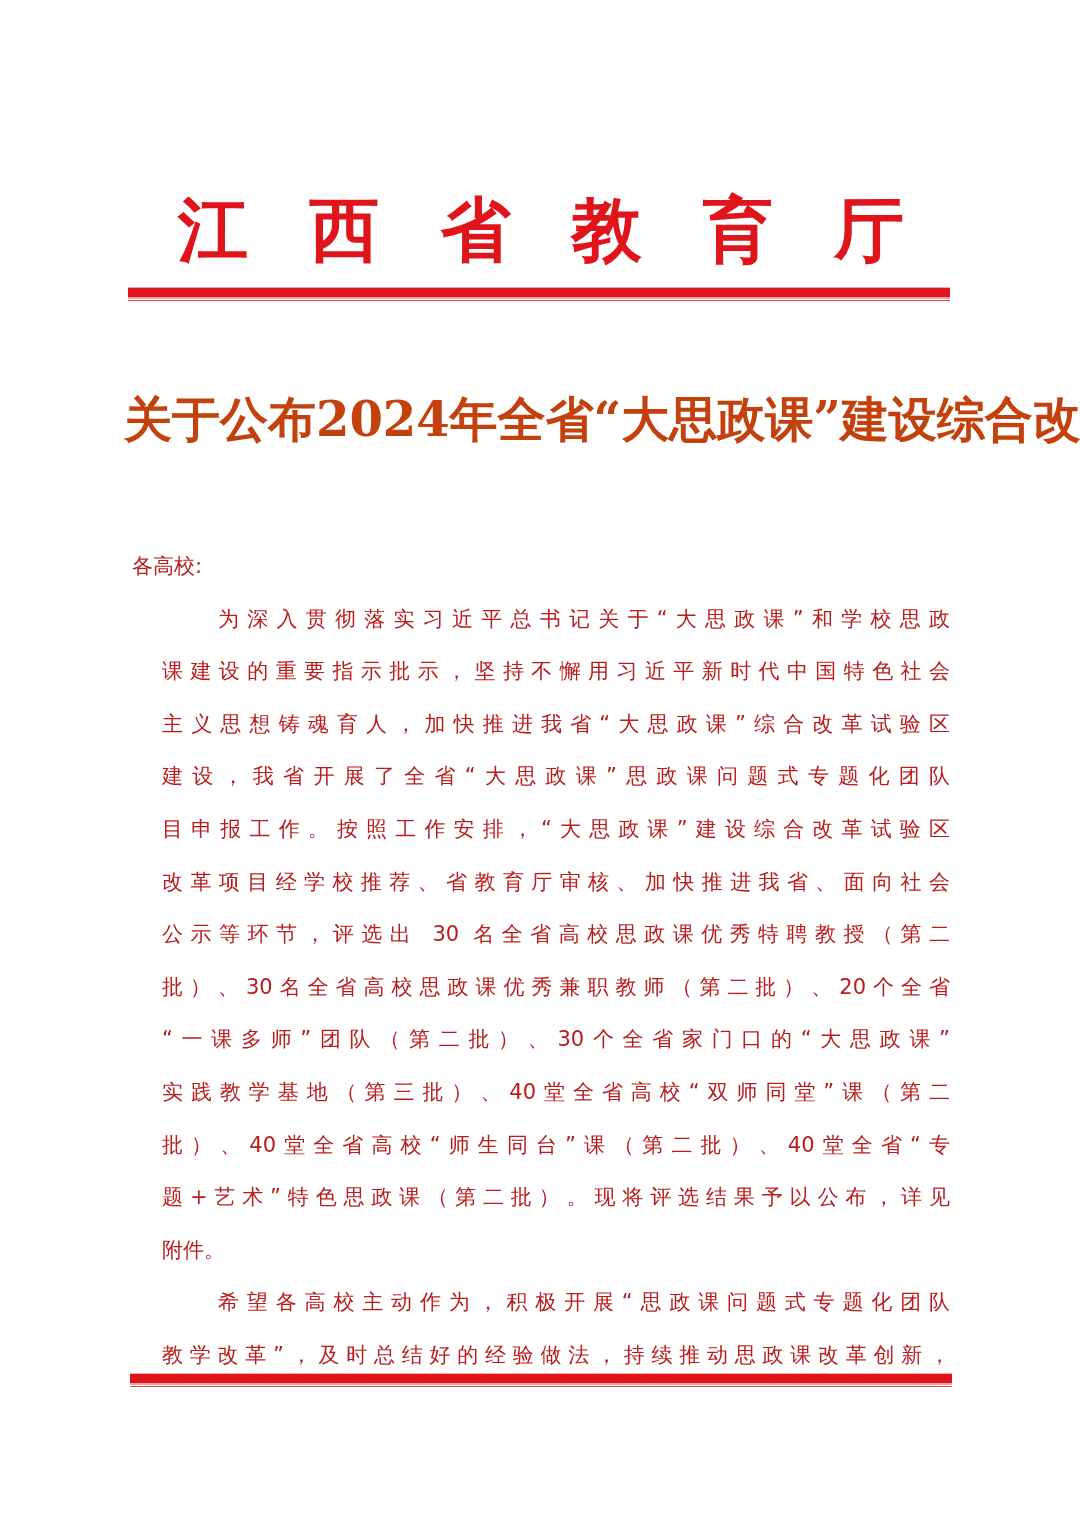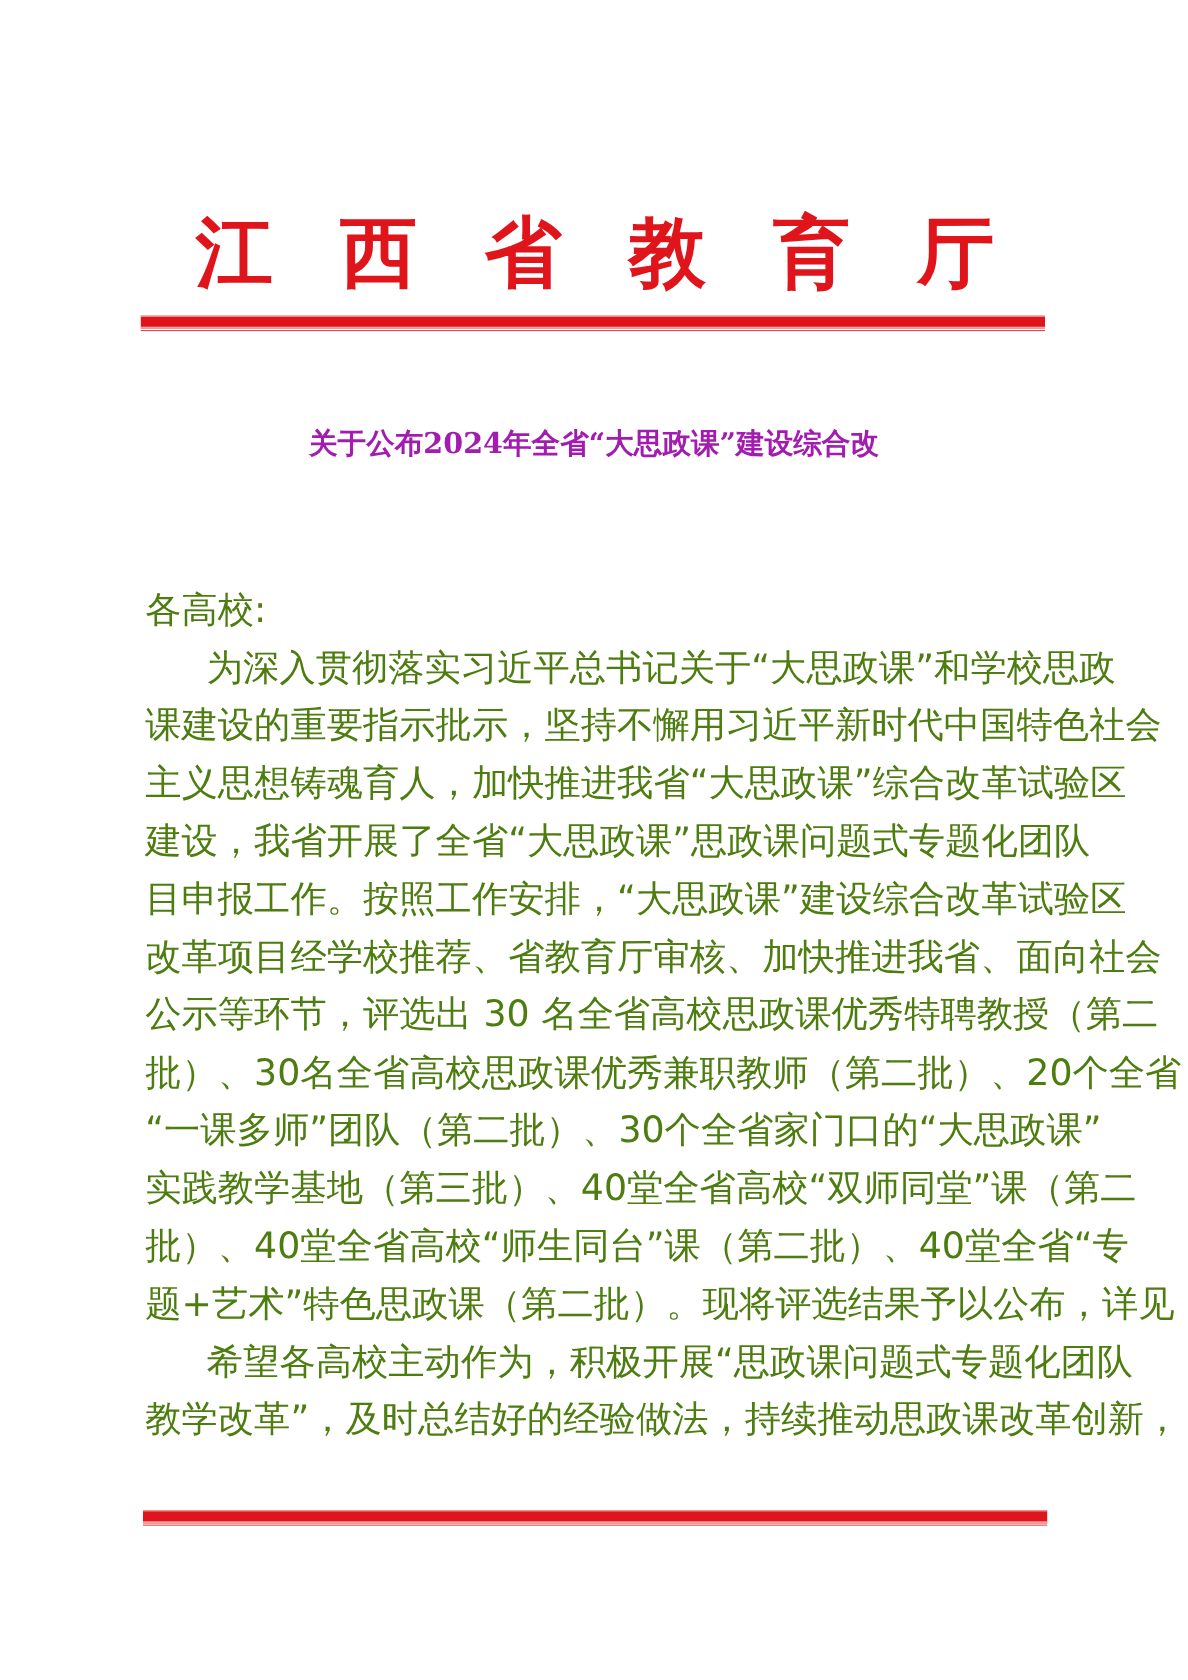--- a/index.html
+++ b/index.html
@@ -64,43 +64,44 @@
 
     
     .title {
       position: absolute;
       left: 124px;
       top: 358px;
       width: 832px;
       text-align: center;
       font-family: "DejaVu Serif", serif;
       font-weight: bold;
-      font-size: 26px;
+      font-size: 48px;
       line-height: 58px;
-      color: #a21caf;
+      color: #c2410c;
     }
     .title-line { display: block; white-space: nowrap; }
 
     
     .body-text {
       position: absolute;
       left: 132px;
-      top: 528px;
+      top: 540px;
       width: 818px;
       font-family: "DejaVu Sans", sans-serif;
-      font-size: 33px;
+      font-size: 21px;
       line-height: 52.6px;
-      color: #4d7c0f;
+      color: #b91c1c;
     }
     .salutation { display: block; white-space: nowrap; }
     .para-line {
       display: block;
       white-space: nowrap;
       text-align: justify;
       text-align-last: justify;
+      margin-left: 30px;
     }
     .para-line.last { text-align-last: left; }
     .para-line.indent { padding-left: 56px; }
   </style>
 </head>
 <body>
 
 <div class="page">
 
   <div class="masthead">
@@ -127,20 +128,21 @@
       <span class="para-line">主义思想铸魂育人，加快推进我省“大思政课”综合改革试验区</span>
       <span class="para-line">建设，我省开展了全省“大思政课”思政课问题式专题化团队</span>
       <span class="para-line">目申报工作。按照工作安排，“大思政课”建设综合改革试验区</span>
       <span class="para-line">改革项目经学校推荐、省教育厅审核、加快推进我省、面向社会</span>
       <span class="para-line">公示等环节，评选出 30 名全省高校思政课优秀特聘教授（第二</span>
       <span class="para-line">批）、30名全省高校思政课优秀兼职教师（第二批）、20个全省</span>
       <span class="para-line">“一课多师”团队（第二批）、30个全省家门口的“大思政课”</span>
       <span class="para-line">实践教学基地（第三批）、40堂全省高校“双师同堂”课（第二</span>
       <span class="para-line">批）、40堂全省高校“师生同台”课（第二批）、40堂全省“专</span>
       <span class="para-line">题+艺术”特色思政课（第二批）。现将评选结果予以公布，详见</span>
+      <span class="para-line last">附件。</span>
     </div>
 
     <div class="paragraph">
       <span class="para-line indent">希望各高校主动作为，积极开展“思政课问题式专题化团队</span>
       <span class="para-line">教学改革”，及时总结好的经验做法，持续推动思政课改革创新，</span>
     </div>
   </div>
 
   <div class="red-rule rule-bottom"></div>
 </div>

